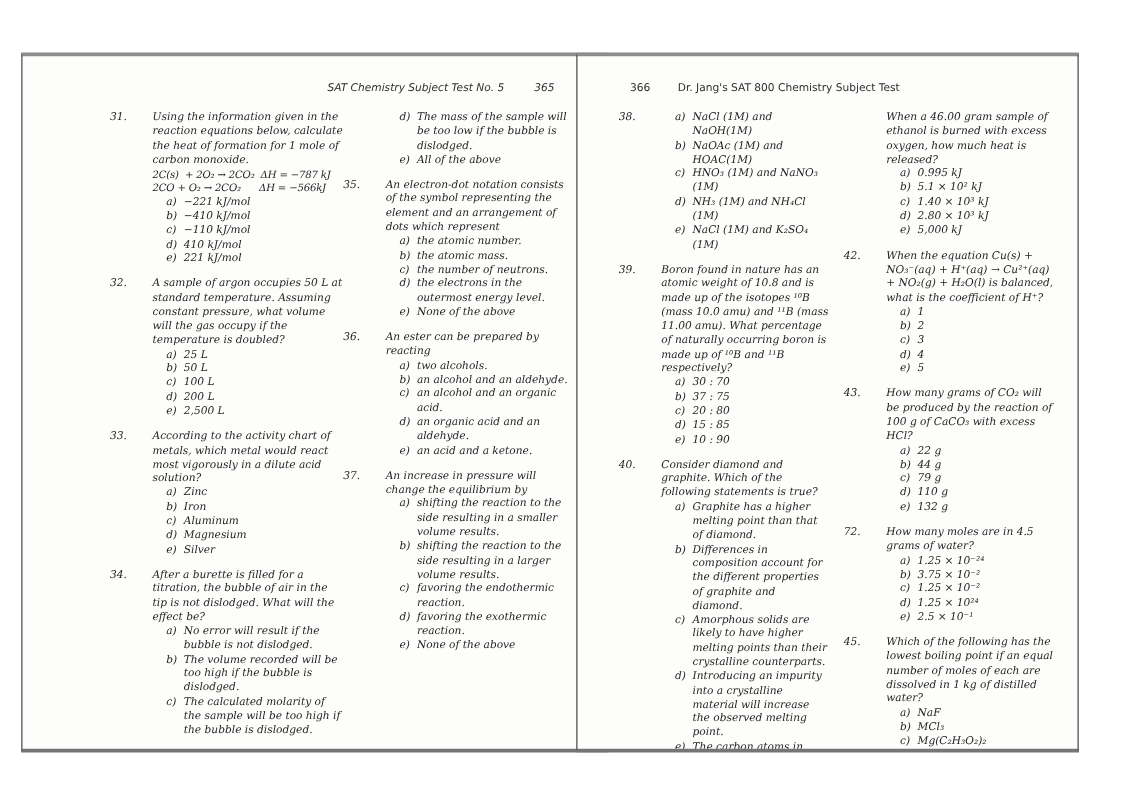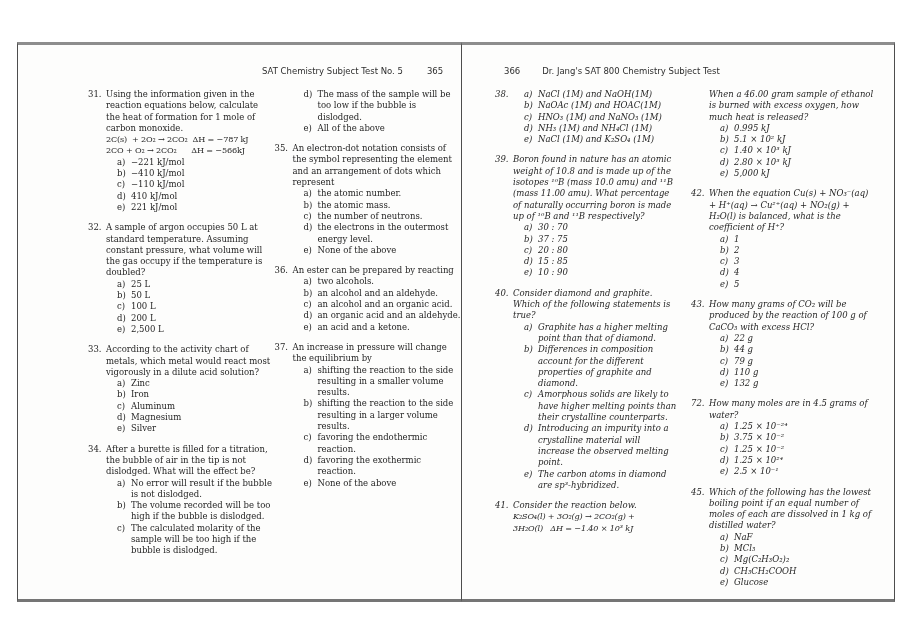--- a/index.html
+++ b/index.html
@@ -8,36 +8,36 @@
     font-family:"DejaVu Serif","Liberation Serif",serif;
     color:#1f1f1f;overflow:hidden;
   }
   .spread{position:relative;width:910px;height:644px;}
   .page{
     position:absolute;top:42px;height:560px;background:#fdfdfc;
     box-sizing:border-box;overflow:hidden;
     border-left:1px solid #4d4d4d;border-right:1px solid #4d4d4d;
     border-top:3px solid #8d8d8d;border-bottom:3px solid #757575;
   }
-  .page-left{left:17px;width:470px;}
-  .page-right{left:461px;width:434px;}
+  .page-left{left:17px;width:470px;font-style:italic;}
+  .page-right{left:461px;width:402px;}
   .pg-header{
     margin-top:21px;display:flex;
     font-family:"DejaVu Sans","Liberation Sans",sans-serif;
     font-size:8.5px;color:#2e2e2e;
   }
   .pg-header-left{padding-left:244px;gap:24px;}
   .pg-header-right{padding-left:42px;gap:22px;}
   .cols{display:flex;margin-top:13px;}
   .page-left  .cols{padding:0 25px 0 70px;}
   .page-right .cols{padding:0 19px 0 33px;gap:12px;font-style:italic;}
   .col{flex:1;min-width:0;}
   .question{display:flex;margin-bottom:9px;}
   .qnum{flex:0 0 18px;font-size:8.5px;line-height:11.3px;}
-  .qbody{flex:1;min-width:0;font-size:8.5px;line-height:11.3px;}
+  .qbody{flex:1;min-width:0;font-size:8.5px;line-height:11.3px;margin-left:16px;}
   .qtext{margin:0;}
   .eq{white-space:pre;font-size:8.1px;letter-spacing:-0.15px;line-height:11.3px;}
   .opt{display:flex;padding-left:11px;}
   .optlabel{flex:0 0 14px;}
   .opttext{flex:1;min-width:0;}
 </style>
 </head>
 <body>
 
 <div class="spread">

